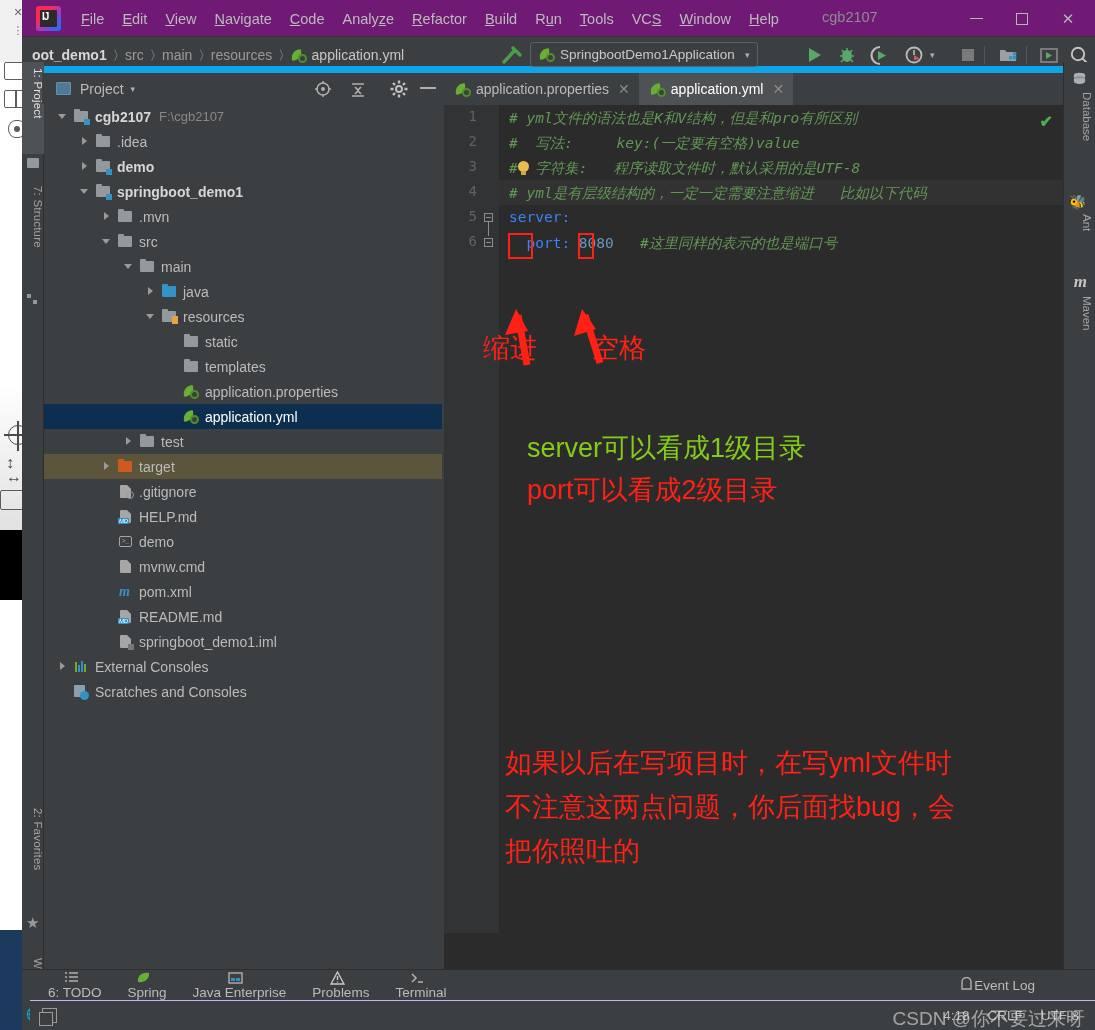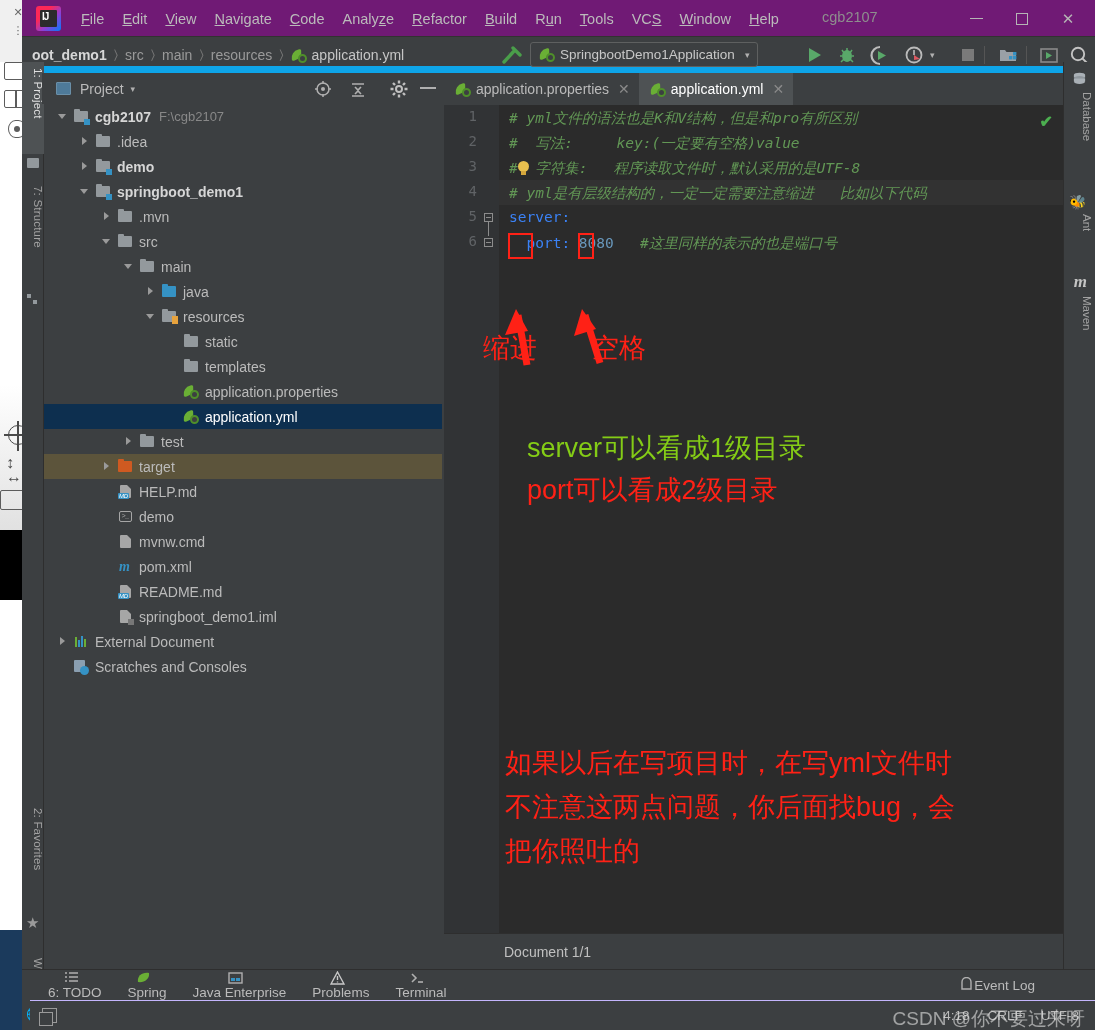--- a/index.html
+++ b/index.html
@@ -469,20 +469,28 @@
           <span class="arr r"></span>
           <span class="ico">
             <i class="f-orange"></i>
           </span>
           <span class="">target</span>
         </div>
         <div class="trow" style="padding-left: 58px;">
           <span class="arr"></span>
           <span class="ico">
             <i class="file"></i>
+            <i class="gitign"></i>
+          </span>
+          <span class="">.gitignore</span>
+        </div>
+        <div class="trow" style="padding-left: 58px;">
+          <span class="arr"></span>
+          <span class="ico">
+            <i class="file"></i>
             <i class="mdbadge">MD</i>
           </span>
           <span class="">HELP.md</span>
         </div>
         <div class="trow" style="padding-left: 58px;">
           <span class="arr"></span>
           <span class="ico">
             <i class="shell">&gt;_</i>
           </span>
           <span class="">demo</span>
@@ -520,21 +528,21 @@
         <div class="trow" style="padding-left: 14px;">
           <span class="arr r"></span>
           <span class="ico">
             <i class="extlib">
               <i style="left:0;height:10px;background:#6aaf35;"></i>
               <i style="left:3px;height:7px;background:#3592c4;"></i>
               <i style="left:6px;height:11px;background:#3592c4;"></i>
               <i style="left:9px;height:8px;background:#6aaf35;"></i>
             </i>
           </span>
-          <span class="">External Document</span>
+          <span class="">External Consoles</span>
         </div>
         <div class="trow" style="padding-left: 14px;">
           <span class="arr"></span>
           <span class="ico">
             <i class="scr"></i>
             <i class="scr-clock"></i>
           </span>
           <span class="">Scratches and Consoles</span>
         </div>
       </div>
@@ -598,21 +606,20 @@
         <svg class="arrow-svg" style="left:52px; top:152px; width:70px; height:110px;" viewBox="0 0 70 110">
           <path d="M31 108 L22 58" stroke="#ff2116" stroke-width="7" fill="none"></path>
           <path d="M20 52 L9 78 L32 74 Z" fill="#ff2116"></path>
         </svg>
         <svg class="arrow-svg" style="left:118px; top:152px; width:80px; height:110px;" viewBox="0 0 80 110">
           <path d="M38 106 L23 58" stroke="#ff2116" stroke-width="7" fill="none"></path>
           <path d="M20 52 L12 79 L34 72 Z" fill="#ff2116"></path>
         </svg>
       </div>
 
-      <div class="edbottom">Document 1/1</div>
     </div>
 
     <div id="annos">
         <div class="anno" style="left: 461px; top: 330px; color: rgb(255, 33, 22);">缩进</div>
         <div class="anno" style="left: 570px; top: 330px; color: rgb(255, 33, 22);">空格</div>
         <div class="anno" style="left: 505px; top: 430px; color: #84cc16;">server可以看成1级目录</div>
         <div class="anno" style="left: 505px; top: 472px; color: rgb(255, 33, 22);">port可以看成2级目录</div>
         <div class="anno" style="left: 483px; top: 745px; color: rgb(255, 33, 22);">如果以后在写项目时，在写yml文件时</div>
         <div class="anno" style="left: 483px; top: 789px; color: rgb(255, 33, 22);">不注意这两点问题，你后面找bug，会</div>
         <div class="anno" style="left: 483px; top: 833px; color: rgb(255, 33, 22);">把你照吐的</div>

